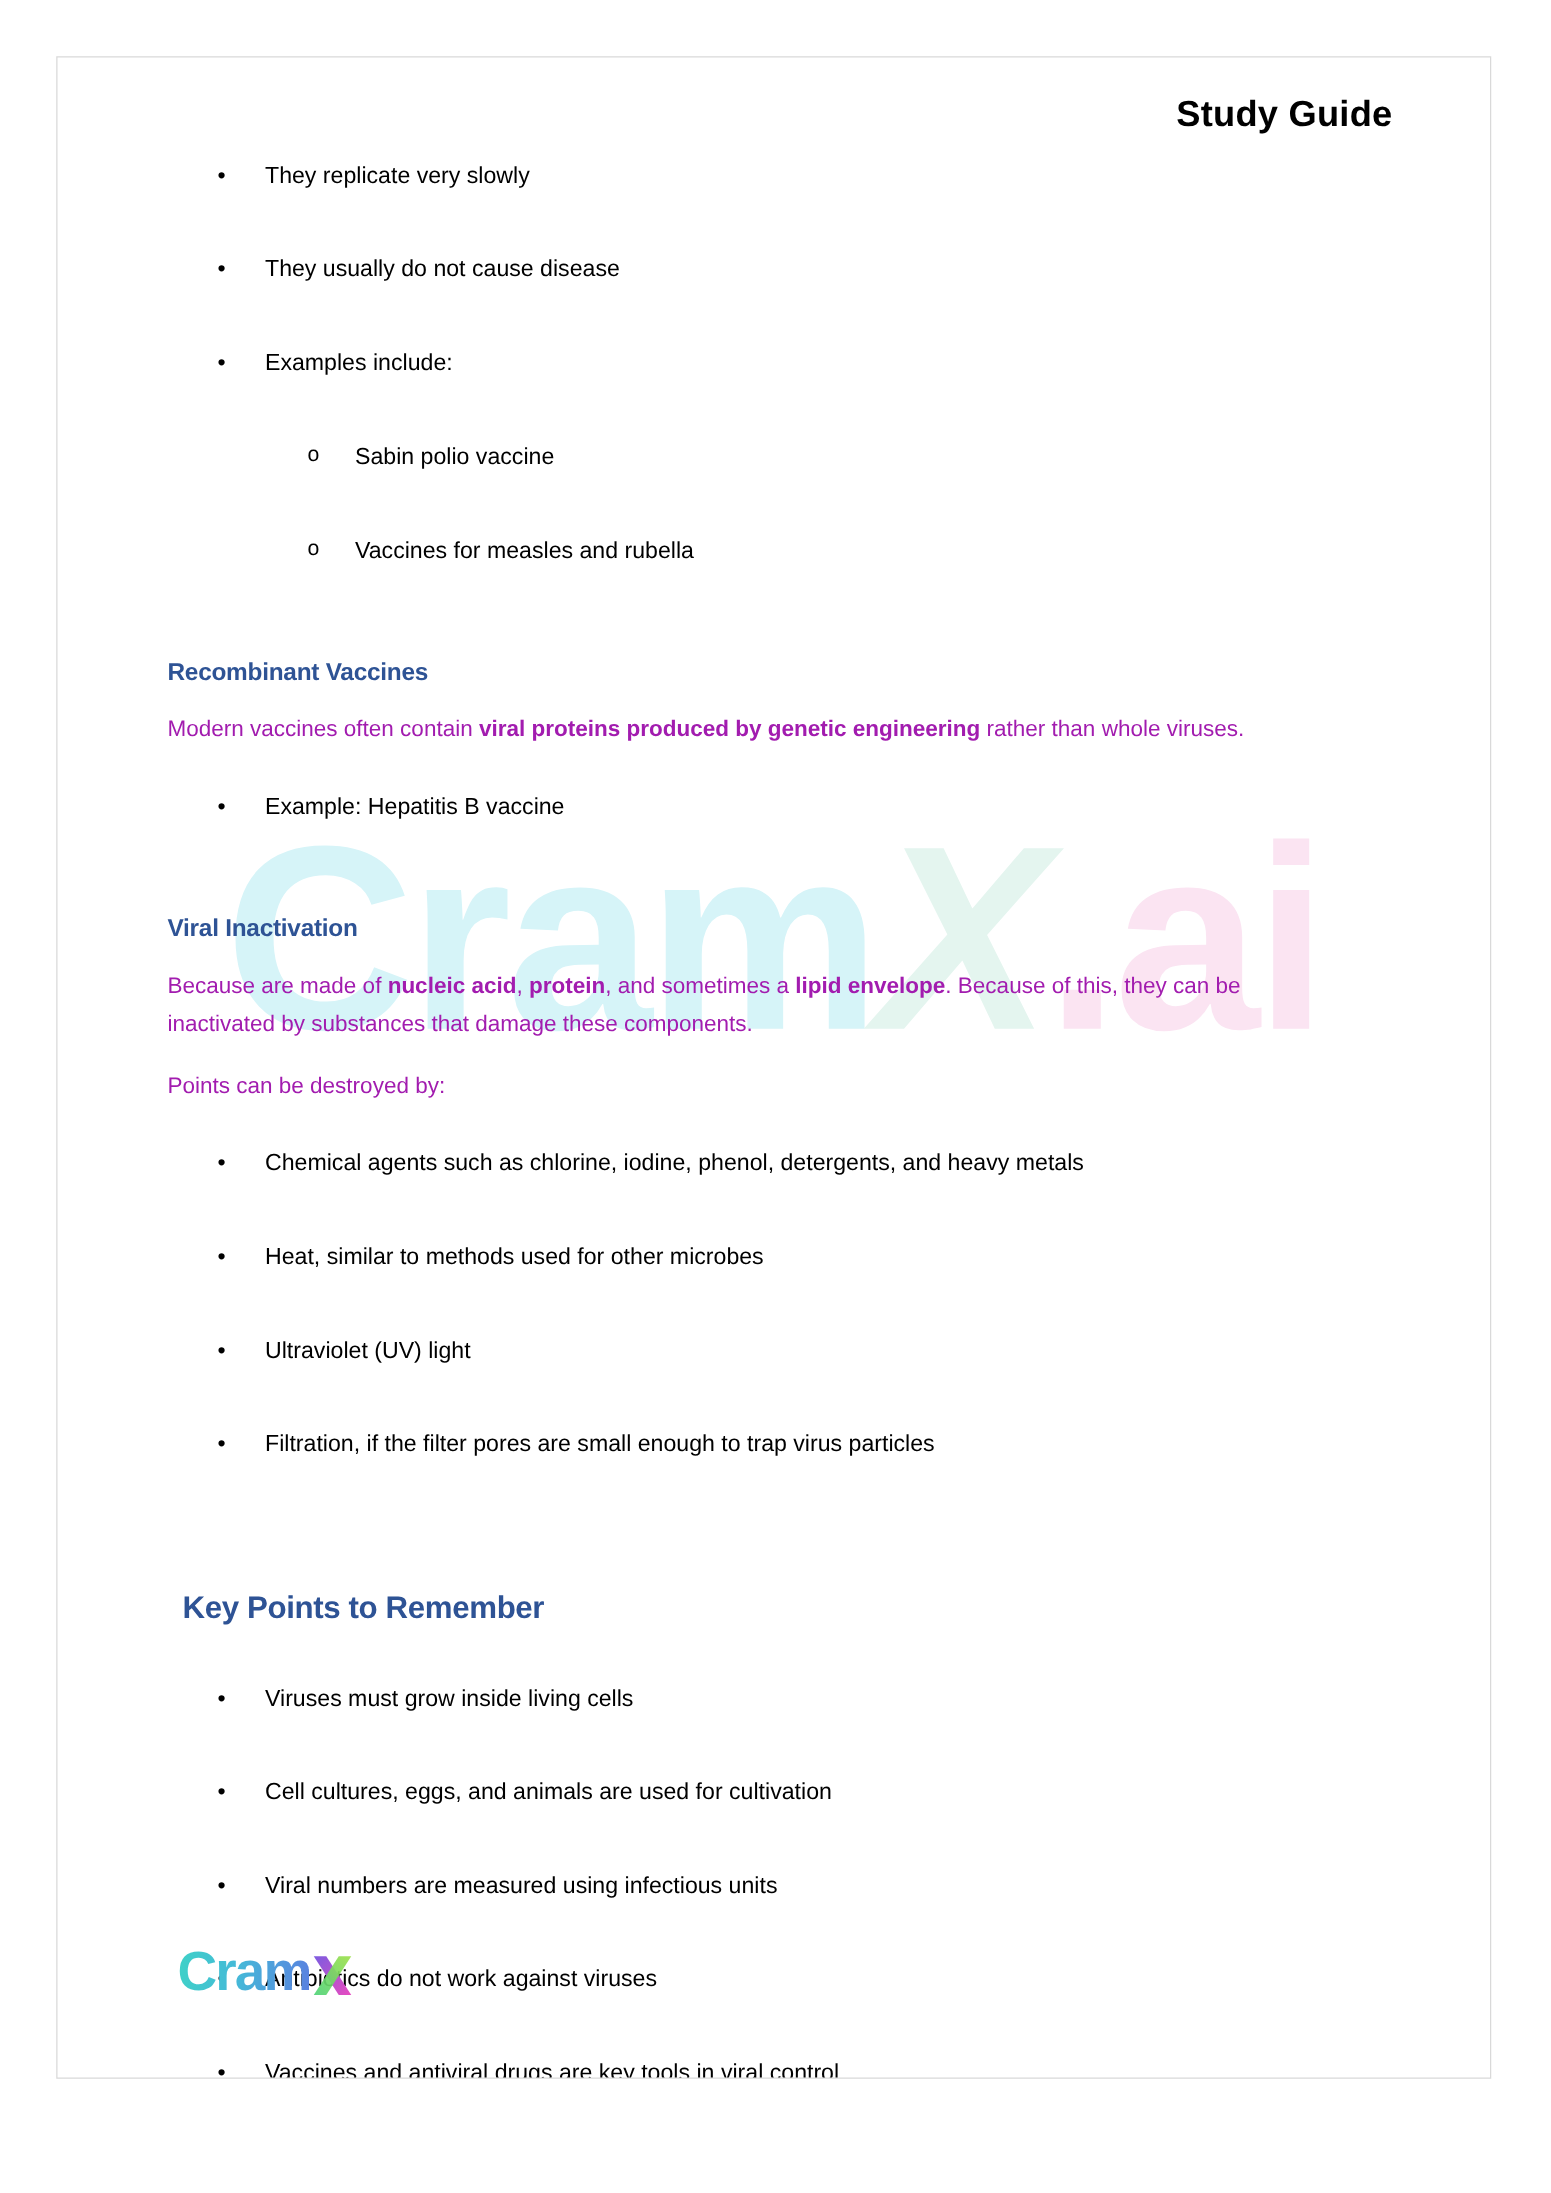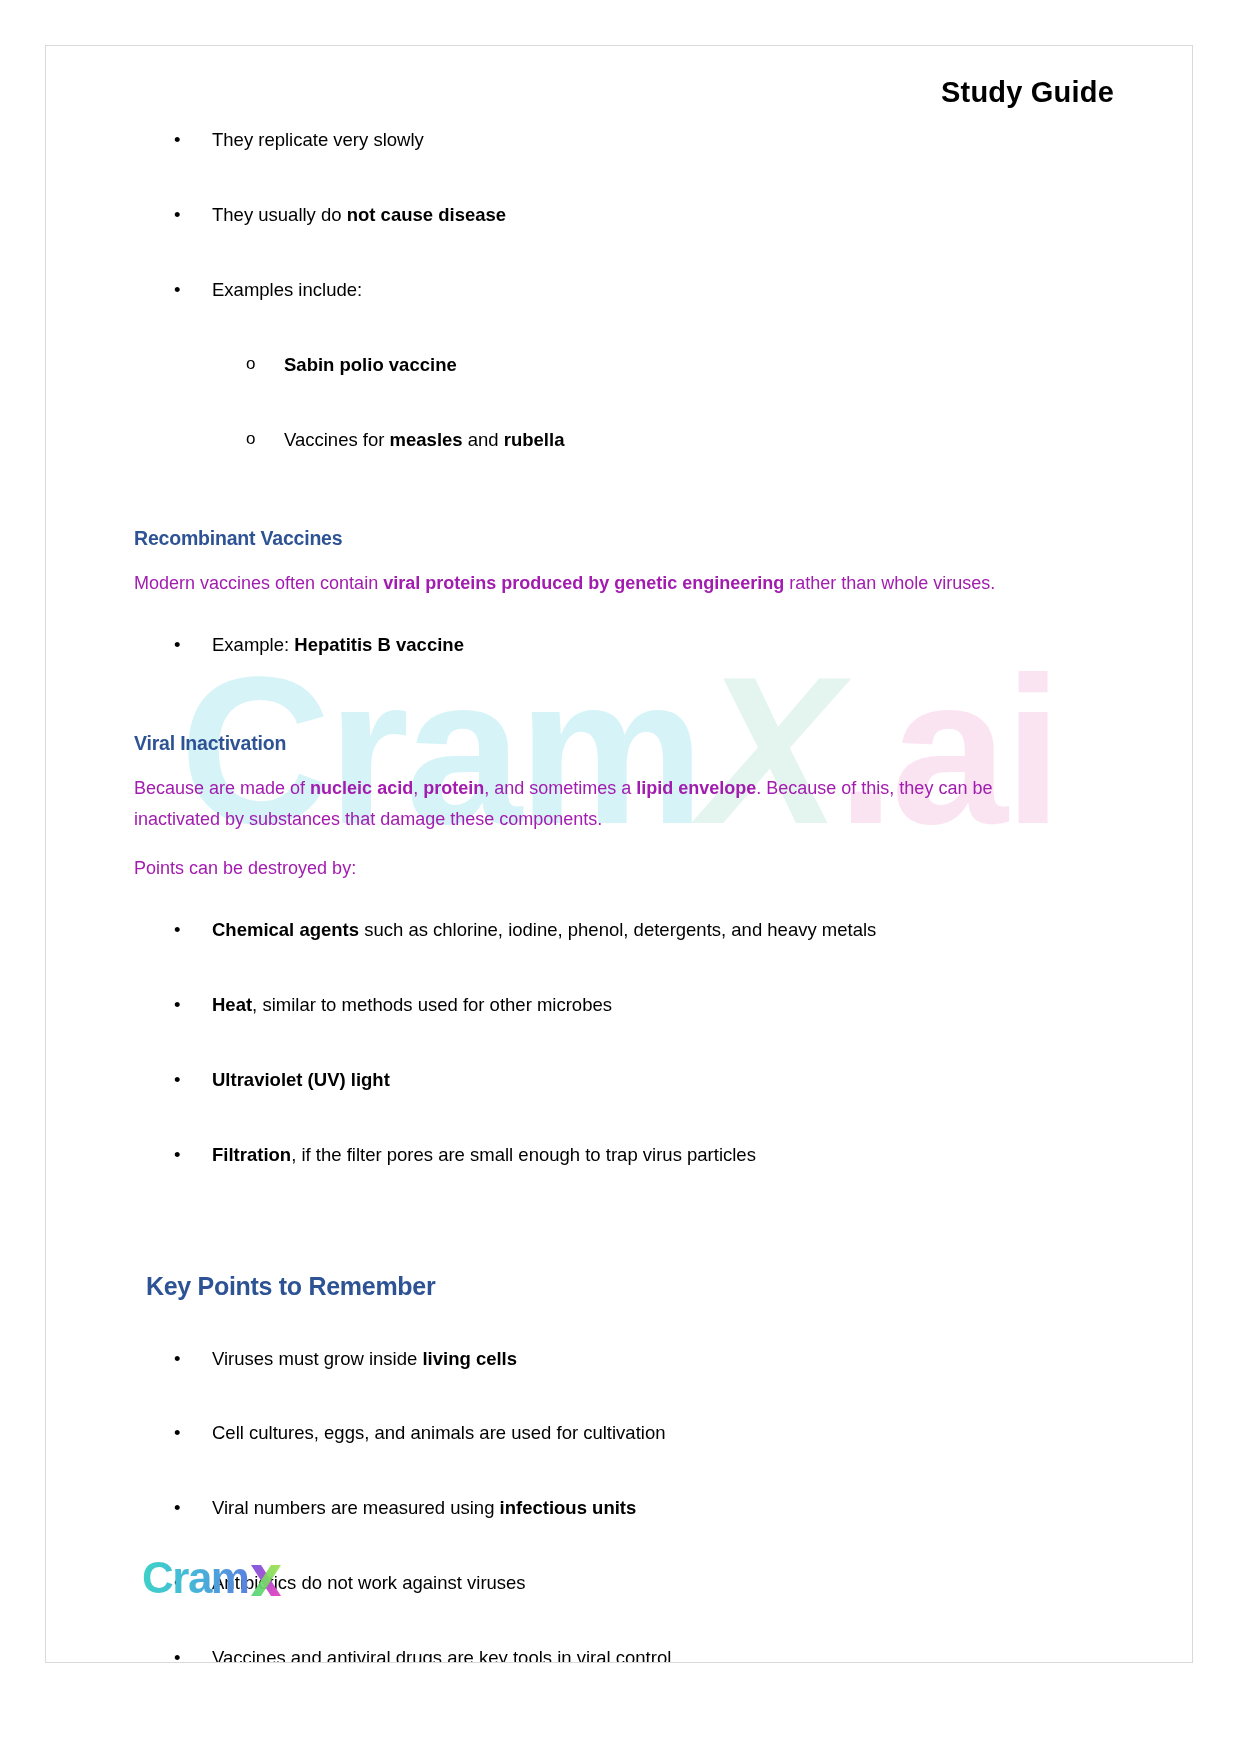--- a/index.html
+++ b/index.html
@@ -122,21 +122,21 @@
     width: 20px;
     text-align: left;
   }
   .bullet.lvl2 {
     padding-left: 150px;
   }
   .bullet.lvl2 > .mark {
     left: 112px;
     font-size: 17px;
   }
-  .bullet b { font-weight: bold; text-align: center; }
+  .bullet b { font-weight: normal; text-align: center; }
 
   
   .gap-bullet  { height: 50px; }
   .gap-sm      { height: 18px; }
   .gap-md      { height: 34px; }
   .gap-xl      { height: 74px; }
 
   
   .footer-logo {
     position: absolute;

